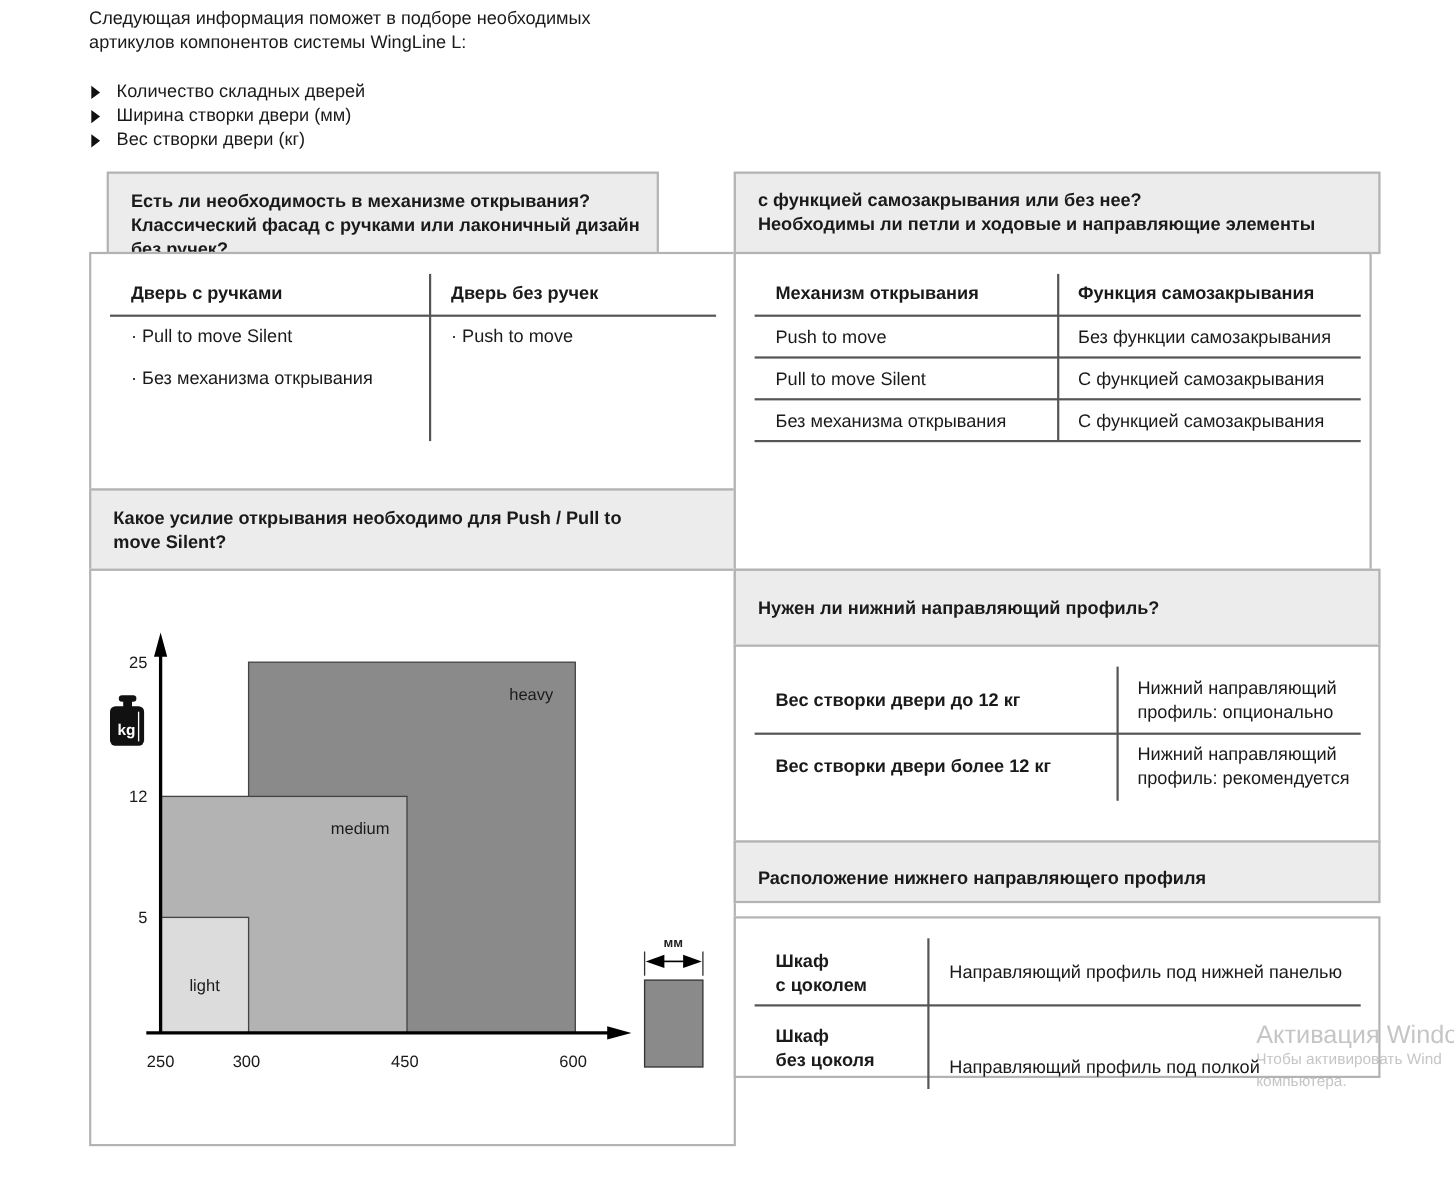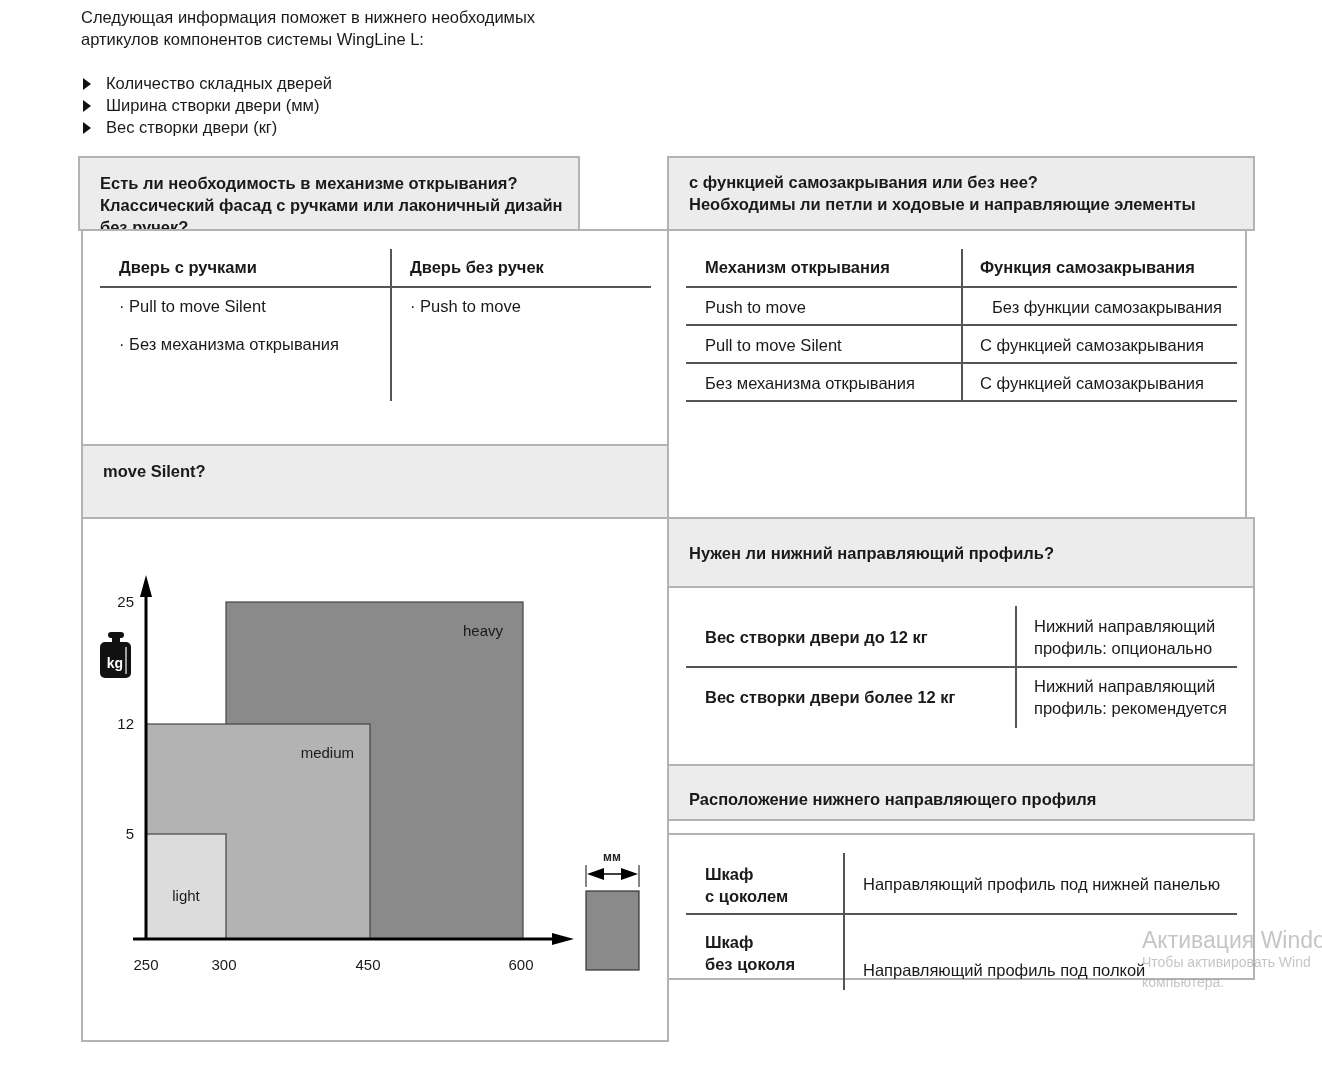--- a/index.html
+++ b/index.html
@@ -19,46 +19,47 @@
   .hl { position: absolute; height: 2px; background: #555; }
   .vl { position: absolute; width: 2px; background: #555; }
   .watermark1 { position: absolute; left: 1142px; top: 927px; font-size: 23px; color: rgba(150,150,150,0.55); white-space: nowrap; }
   .watermark2 { position: absolute; left: 1142px; top: 952px; font-size: 14px; line-height: 20px; color: rgba(150,150,150,0.55); white-space: nowrap; }
   svg text { font-family: "Liberation Sans", sans-serif; }
 </style>
 </head>
 <body>
 
 <div class="abs intro">
-  <div>Следующая информация поможет в нижнего  необходимых</div>
+  <div>Следующая информация поможет в подборе  необходимых</div>
   <div>артикулов компонентов системы WingLine L:</div>
 </div>
 <ul class="abs bullets">
   <li><span class="tri"></span><span>Количество складных дверей</span></li>
   <li><span class="tri"></span><span>Ширина створки двери (мм)</span></li>
   <li><span class="tri"></span><span>Вес створки двери (кг)</span></li>
 </ul>
 
-<div class="cell head" style="left:78px;top:156px;width:502px;height:75px;">
+<div class="cell head" style="left:97px;top:156px;width:502px;height:75px;">
   <div class="htext" style="top:14px;">
     <div>Есть ли необходимость в механизме открывания?</div>
     <div>Классический фасад с ручками или лаконичный дизайн без ручек?</div>
   </div>
 </div>
 <div class="cell" style="left:81px;top:229px;width:588px;height:217px;text-align:right;">
   <div class="t tb" style="left:36px;top:25px;">Дверь с ручками</div>
   <div class="t tb" style="left:327px;top:25px;">Дверь без ручек</div>
   <div class="hl" style="left:17px;top:55px;width:551px;"></div>
   <div class="vl" style="left:307px;top:18px;height:152px;"></div>
   <div class="t" style="left:36px;top:64px;">· Pull to move Silent</div>
   <div class="t" style="left:36px;top:102px;">· Без механизма открывания</div>
   <div class="t" style="left:327px;top:64px;">· Push to move</div>
 </div>
 <div class="cell head" style="left:81px;top:444px;width:588px;height:75px;">
   <div class="htext" style="top:14px;">
+    <div>Какое усилие открывания необходимо для Push / Pull to</div>
     <div>move Silent?</div>
   </div>
 </div>
 <div class="cell" style="left:81px;top:517px;width:588px;height:525px;"></div>
 
 <svg class="abs" style="left:0;top:0;" width="1322" height="1080">
   <g id="regions">
       <rect x="226" y="602" width="297" height="337" fill="#8a8a8a" stroke="#444" stroke-width="1.2"></rect>
       <rect x="146" y="724" width="224" height="215" fill="#b3b3b3" stroke="#444" stroke-width="1.2"></rect>
       <rect x="146" y="834" width="80" height="105" fill="#dcdcdc" stroke="#444" stroke-width="1.2"></rect>
@@ -109,21 +110,21 @@
     <div>с функцией самозакрывания или без нее?</div>
     <div>Необходимы ли петли и ходовые и направляющие элементы</div>
   </div>
 </div>
 <div class="cell" style="left:667px;top:229px;width:580px;height:290px;">
   <div class="t tb" style="left:36px;top:25px;">Механизм открывания</div>
   <div class="t tb" style="left:311px;top:25px;">Функция самозакрывания</div>
   <div class="vl" style="left:292px;top:18px;height:152px;"></div>
   <div class="hl" style="left:17px;top:55px;width:551px;"></div>
   <div class="t" style="left:36px;top:65px;">Push to move</div>
-  <div class="t" style="left:311px;top:65px;margin-left:12px;">Без функции самозакрывания</div>
+  <div class="t" style="left:311px;top:65px;">Без функции самозакрывания</div>
   <div class="hl" style="left:17px;top:93px;width:551px;"></div>
   <div class="t" style="left:36px;top:103px;">Pull to move Silent</div>
   <div class="t" style="left:311px;top:103px;">С функцией самозакрывания</div>
   <div class="hl" style="left:17px;top:131px;width:551px;"></div>
   <div class="t" style="left:36px;top:141px;">Без механизма открывания</div>
   <div class="t" style="left:311px;top:141px;">С функцией самозакрывания</div>
   <div class="hl" style="left:17px;top:169px;width:551px;"></div>
 </div>
 <div class="cell head" style="left:667px;top:517px;width:588px;height:71px;">
   <div class="htext t tb" style="top:23px;">Нужен ли нижний направляющий профиль?</div>

